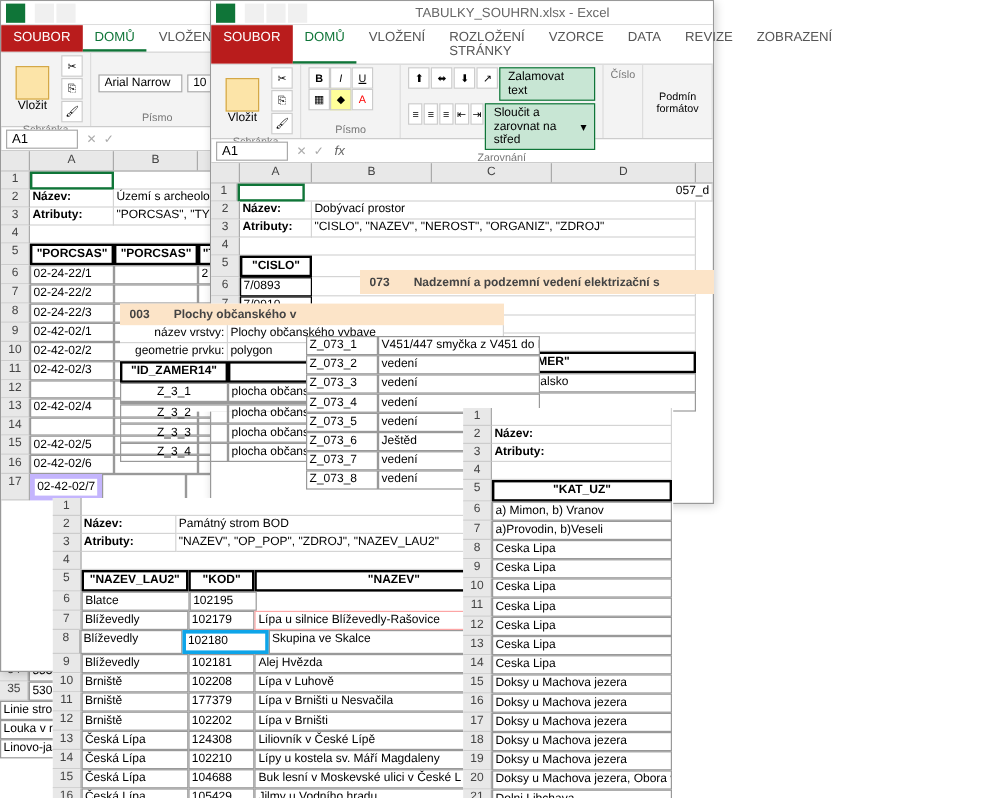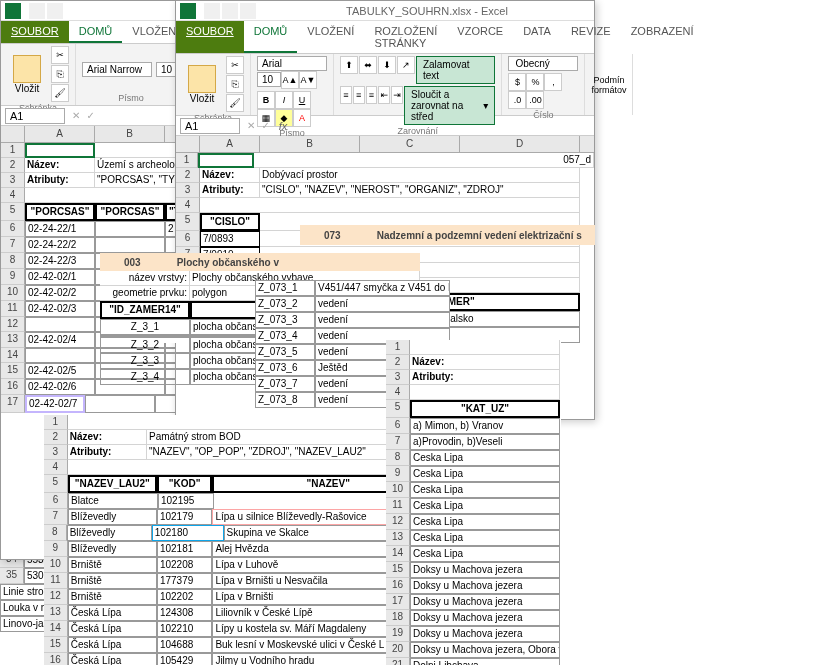--- a/index.html
+++ b/index.html
@@ -5,21 +5,21 @@
 * { box-sizing: border-box; margin: 0; padding: 0; }
 body { font-family: 'Segoe UI', Tahoma, sans-serif; font-size: 10px; background: #fff; width: 833px; height: 665px; overflow: hidden; position: relative; }
 .window { position: absolute; background: #fff; border: 1px solid #999; box-shadow: 2px 2px 8px rgba(0,0,0,0.2); }
 .titlebar { background: #fff; height: 20px; display: flex; align-items: center; border-bottom: 1px solid #ddd; }
 .titlebar-icon { width: 16px; height: 16px; background: #0f7538; margin: 0 4px; }
 .qat { display: flex; gap: 2px; padding: 0 4px; }
 .qat-btn { width: 16px; height: 16px; background: #f0f0f0; border: none; cursor: pointer; }
 .titlebar-title { flex: 1; text-align: center; color: #666; font-size: 11px; }
 .ribbon-tabs { display: flex; background: #fff; border-bottom: 1px solid #ccc; }
 .ribbon-tab { padding: 4px 10px; font-size: 11px; color: #555; cursor: pointer; text-transform: uppercase; }
-.ribbon-tab.file { background: #4d7c0f; color: #fff; text-decoration: underline; }
+.ribbon-tab.file { background: #b91c1c; color: #fff; }
 .ribbon-tab.active { color: #0f7538; border-bottom: 2px solid #0f7538; }
 .ribbon { display: flex; background: #f3f3f3; border-bottom: 1px solid #ccc; height: 62px; }
 .ribbon-group { display: flex; flex-direction: column; border-right: 1px solid #ddd; padding: 2px 6px; }
 .ribbon-group-content { flex: 1; display: flex; align-items: center; gap: 4px; }
 .ribbon-group-label { font-size: 9px; color: #777; text-align: center; padding-top: 1px; }
 .paste-btn { display: flex; flex-direction: column; align-items: center; width: 40px; cursor: pointer; }
 .paste-icon { width: 28px; height: 28px; background: #fce4a8; border: 1px solid #d4a847; }
 .font-box { border: 1px solid #aaa; background: #fff; padding: 1px 4px; font-size: 10px; }
 .font-name { width: 70px; }
 .font-size { width: 24px; }
@@ -34,21 +34,21 @@
 .col-headers { display: flex; background: #e8e8e8; border-bottom: 1px solid #aaa; }
 .corner { width: 24px; height: 16px; border-right: 1px solid #aaa; background: #e8e8e8; }
 .col-header { border-right: 1px solid #aaa; text-align: center; font-size: 10px; color: #444; height: 16px; line-height: 16px; }
 .row { display: flex; }
 .row-header { width: 24px; text-align: center; background: #e8e8e8; border-right: 1px solid #aaa; border-bottom: 1px solid #ccc; font-size: 10px; color: #444; line-height: 14px; }
 .cell { border-right: 1px solid #d4d4d4; border-bottom: 1px solid #d4d4d4; padding: 0 2px; font-size: 10px; line-height: 14px; overflow: hidden; white-space: nowrap; }
 .cell.header { background: #fff; border: 2px solid #000; font-weight: bold; text-align: center; }
 .cell.bold { font-weight: bold; }
 .cell.right { text-align: right; }
 .orange-band { background: #fce4c8; }
-.orange-title { background: #fce4c8; font-weight: bold; color: #444; margin-left: 16px; }
+.orange-title { background: #fce4c8; font-weight: bold; color: #444; }
 .cell.selected { border: 2px solid #0f7538; }
 
 
 #win1 { left: 0; top: 0; width: 200px; height: 560px; z-index: 1; }
 #win2 { left: 175px; top: 0; width: 420px; height: 420px; z-index: 2; }
 #win3 { left: 555px; top: 118px; width: 278px; height: 547px; z-index: 3; border: none; }
 #overlay1 { position: absolute; left: 100px; top: 253px; width: 320px; height: 90px; z-index: 4; background: #fff; }
 #overlay2 { position: absolute; left: 44px; top: 415px; width: 400px; height: 250px; z-index: 5; background: #fff; }
 #overlay3 { position: absolute; left: 386px; top: 340px; width: 175px; height: 325px; z-index: 6; background: #fff; }
 #overlay4 { position: absolute; left: 255px; top: 280px; width: 195px; height: 140px; z-index: 5; background: #fff; }
@@ -193,21 +193,21 @@
           <div class="cell" style="width:30px;border:1px solid #999"></div>
         </div>
         <div class="row">
           <div class="row-header">16</div>
           <div class="cell" style="width:70px;border:1px solid #999">02-42-02/6</div>
           <div class="cell" style="width:70px;border:1px solid #999"></div>
           <div class="cell" style="width:30px;border:1px solid #999"></div>
         </div>
         <div class="row">
           <div class="row-header">17</div>
-          <div class="cell" style="width:60px;border:2px solid #c4b5fd">02-42-02/7</div>
+          <div class="cell" style="width:60px;border:4px solid #c4b5fd">02-42-02/7</div>
           <div class="cell" style="width:70px;border:1px solid #999"></div>
           <div class="cell" style="width:30px;border:1px solid #999"></div>
         </div>
       </div>
   </div>
 </div>
 
 <div class="window" id="win2">
   <div class="titlebar">
     <div class="titlebar-icon"></div>
@@ -238,21 +238,20 @@
         <div style="display:flex;flex-direction:column;gap:1px">
             <button class="small-btn">✂</button>
             <button class="small-btn">⎘</button>
             <button class="small-btn">🖌</button>
           </div>
       </div>
       <div class="ribbon-group-label">Schránka</div>
     </div>
     <div class="ribbon-group">
       <div class="ribbon-group-content" style="flex-direction:column;align-items:flex-start;gap:2px">
-        <div><input class="font-box font-name" value="Arial" style=""><input class="font-box font-size" value="10" style=""><button class="small-btn">A▲</button><button class="small-btn">A▼</button></div>
         <div><button class="small-btn"><b>B</b></button><button class="small-btn"><i>I</i></button><button class="small-btn"><u>U</u></button><button class="small-btn">▦</button><button class="small-btn" style="background:#ffff99">◆</button><button class="small-btn" style="color:red">A</button></div>
       </div>
       <div class="ribbon-group-label">Písmo</div>
     </div>
     <div class="ribbon-group">
       <div class="ribbon-group-content" style="flex-direction:column;gap:2px">
         <div style="display:flex;gap:1px">
             <button class="small-btn">⬆</button>
             <button class="small-btn">⬌</button>
             <button class="small-btn">⬇</button>
@@ -269,24 +268,20 @@
             <button class="small-btn">⇥</button>
             <div class="wrap-btn">
               <span>Sloučit a zarovnat na střed</span>
               <span>▾</span>
             </div>
           </div>
       </div>
       <div class="ribbon-group-label">Zarovnání</div>
     </div>
     <div class="ribbon-group">
-      <div class="ribbon-group-content" style="flex-direction:column;gap:2px">
-        <input class="number-fmt" value="Obecný" style="">
-        <div><button class="small-btn">$</button><button class="small-btn">%</button><button class="small-btn">,</button><button class="small-btn">.0</button><button class="small-btn">.00</button></div>
-      </div>
       <div class="ribbon-group-label">Číslo</div>
     </div>
     <div class="ribbon-group">
         <div class="ribbon-group-content">
           <div style="text-align:center;font-size:9px">Podmín formátov</div>
         </div>
       </div>
   </div>
   <div class="namebox-row">
       <input class="namebox" value="A1" style="">
@@ -482,21 +477,21 @@
       </div>
       <div class="row">
         <div class="row-header">7</div>
         <div class="cell" style="width:90px;border:1px solid #999">Blíževedly</div>
         <div class="cell" style="width:56px;border:1px solid #999">102179</div>
         <div class="cell" style="width:234px;border:1px solid #fca5a5">Lípa u silnice Blíževedly-Rašovice</div>
       </div>
       <div class="row">
         <div class="row-header">8</div>
         <div class="cell" style="width:90px;border:1px solid #999">Blíževedly</div>
-        <div class="cell" style="width:76px;border:1px solid #0ea5e9">102180</div>
+        <div class="cell" style="width:76px;border:3px solid #0ea5e9">102180</div>
         <div class="cell" style="width:234px;border:1px solid #999">Skupina ve Skalce</div>
       </div>
       <div class="row">
         <div class="row-header">9</div>
         <div class="cell" style="width:90px;border:1px solid #999">Blíževedly</div>
         <div class="cell" style="width:56px;border:1px solid #999">102181</div>
         <div class="cell" style="width:234px;border:1px solid #999">Alej Hvězda</div>
       </div>
       <div class="row">
         <div class="row-header">10</div>

